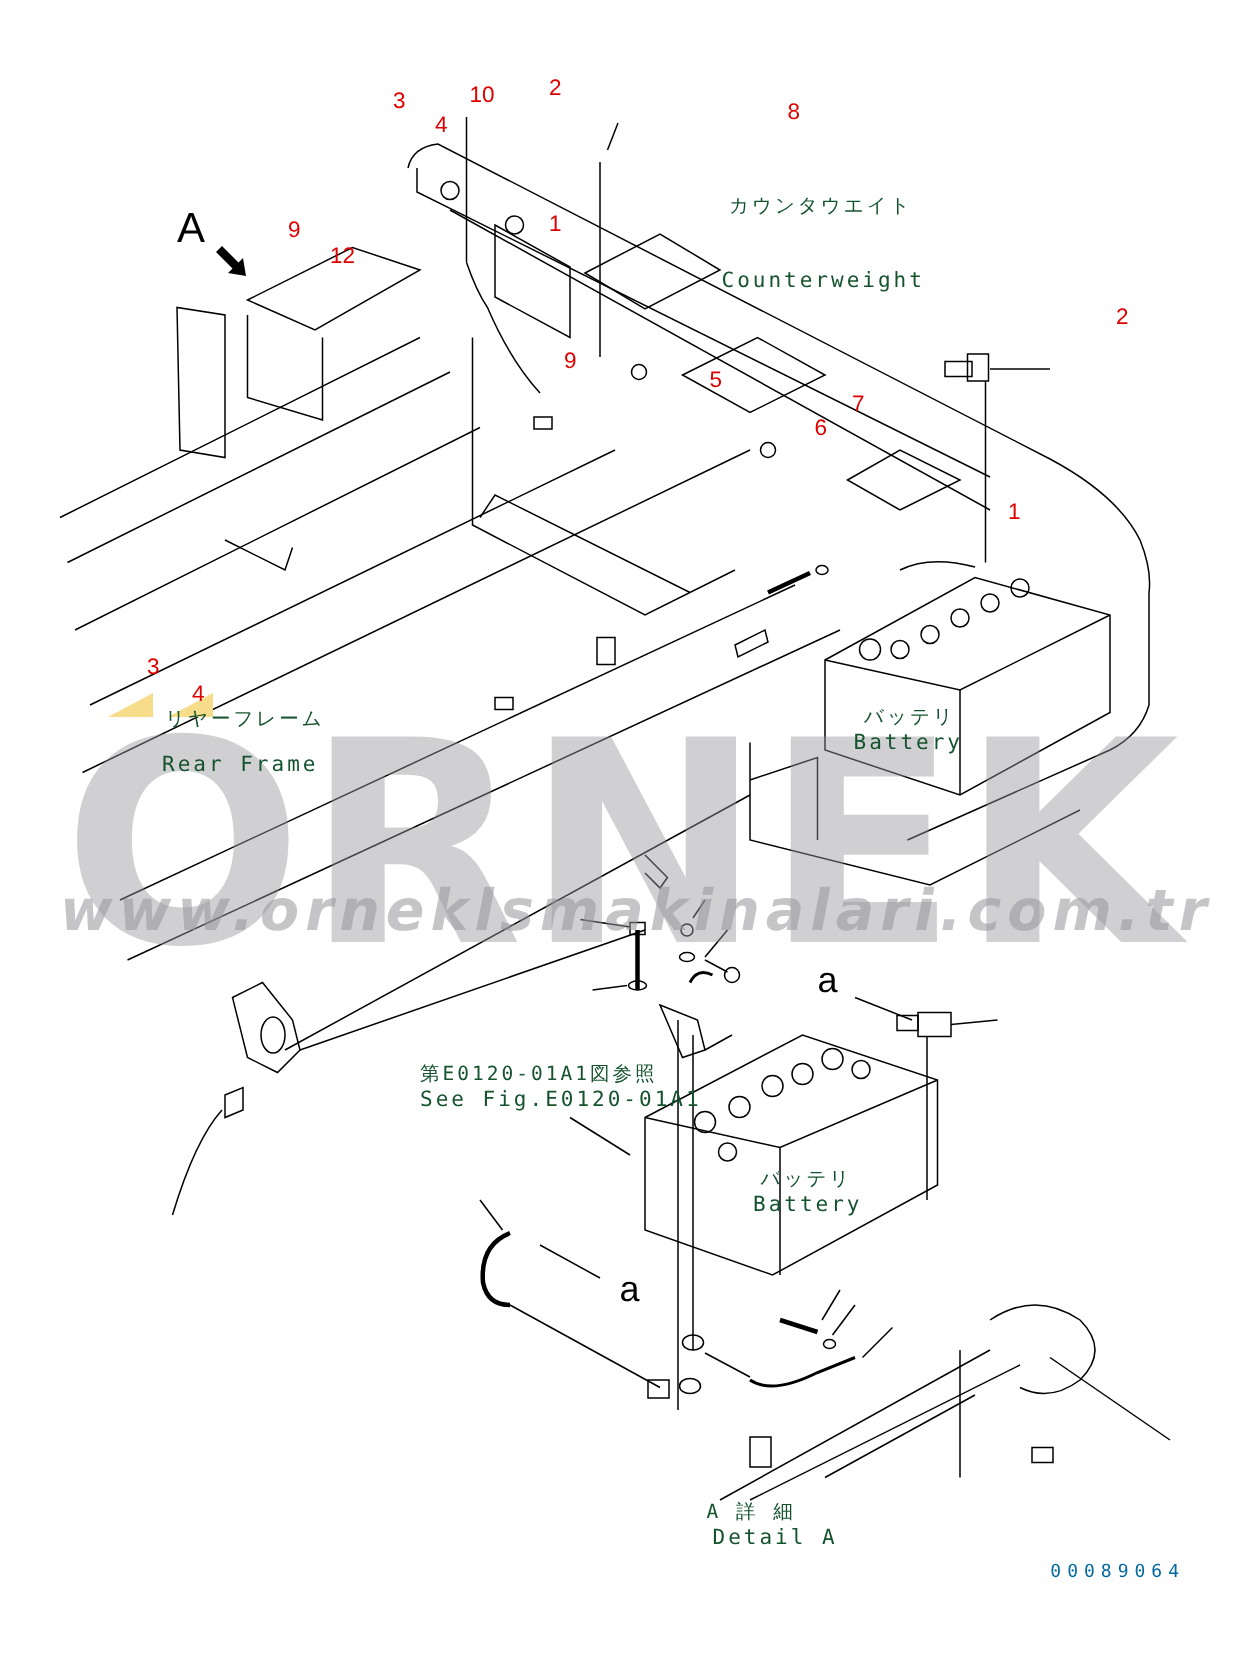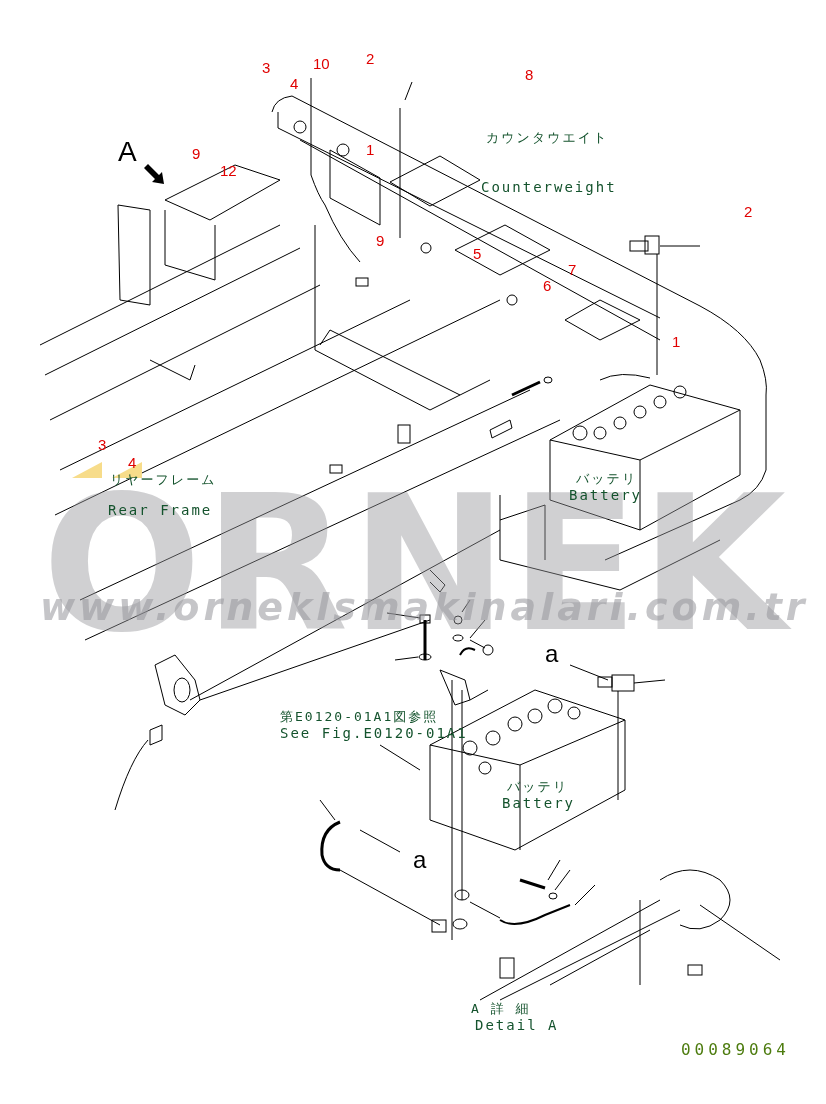--- a/index.html
+++ b/index.html
@@ -7,21 +7,21 @@
   .canvas { position:absolute; left:0; top:0; width:826px; height:1104px; }
   svg.drawing { position:absolute; left:0; top:0; }
   .lbl { position:absolute; white-space:nowrap; color:#14532d; font-family:"DejaVu Sans Mono", monospace; letter-spacing:2px; line-height:1.05; }
   .lbl.jp { font-size:13px; }
   .lbl.en { font-size:14px; }
   .callout { position:absolute; color:#e00000; font-family:"Liberation Sans", sans-serif; font-size:15px; line-height:1; }
   .big { position:absolute; font-family:"Liberation Sans", sans-serif; color:#000; }
   .wm-main { position:absolute; left:42px; top:470px; font-family:"DejaVu Sans", sans-serif; font-weight:bold; font-size:188px; letter-spacing:2px; color:rgba(150,150,155,0.45); line-height:1; pointer-events:none; }
   .wm-url { position:absolute; left:40px; top:588px; font-family:"DejaVu Sans", sans-serif; font-weight:bold; font-size:38px; letter-spacing:4px; color:rgba(150,150,155,0.55); line-height:1; pointer-events:none;font-style:italic; }
   .tri { position:absolute; width:0; height:0; border-style:solid; }
-  .docnum { position:absolute; right:36px; top:1040px; font-family:"DejaVu Sans Mono", monospace; font-size:16px; letter-spacing:4px; color:#4d7c0f; }
+  .docnum { position:absolute; right:36px; top:1040px; font-family:"DejaVu Sans Mono", monospace; font-size:12px; letter-spacing:4px; color:#0369a1; }
 </style>
 </head>
 <body>
 
 <div class="canvas">
 
   <svg class="drawing" width="826" height="1104" viewBox="0 0 826 1104" fill="none" stroke="#000" stroke-width="1">
 
     <path d="M272 112 Q275 98 292 96 L700 306 Q745 330 760 360 Q768 380 766 395 L766 470 Q760 490 740 500 L605 560"></path>
     <path d="M278 112 L278 128 L660 318"></path>

